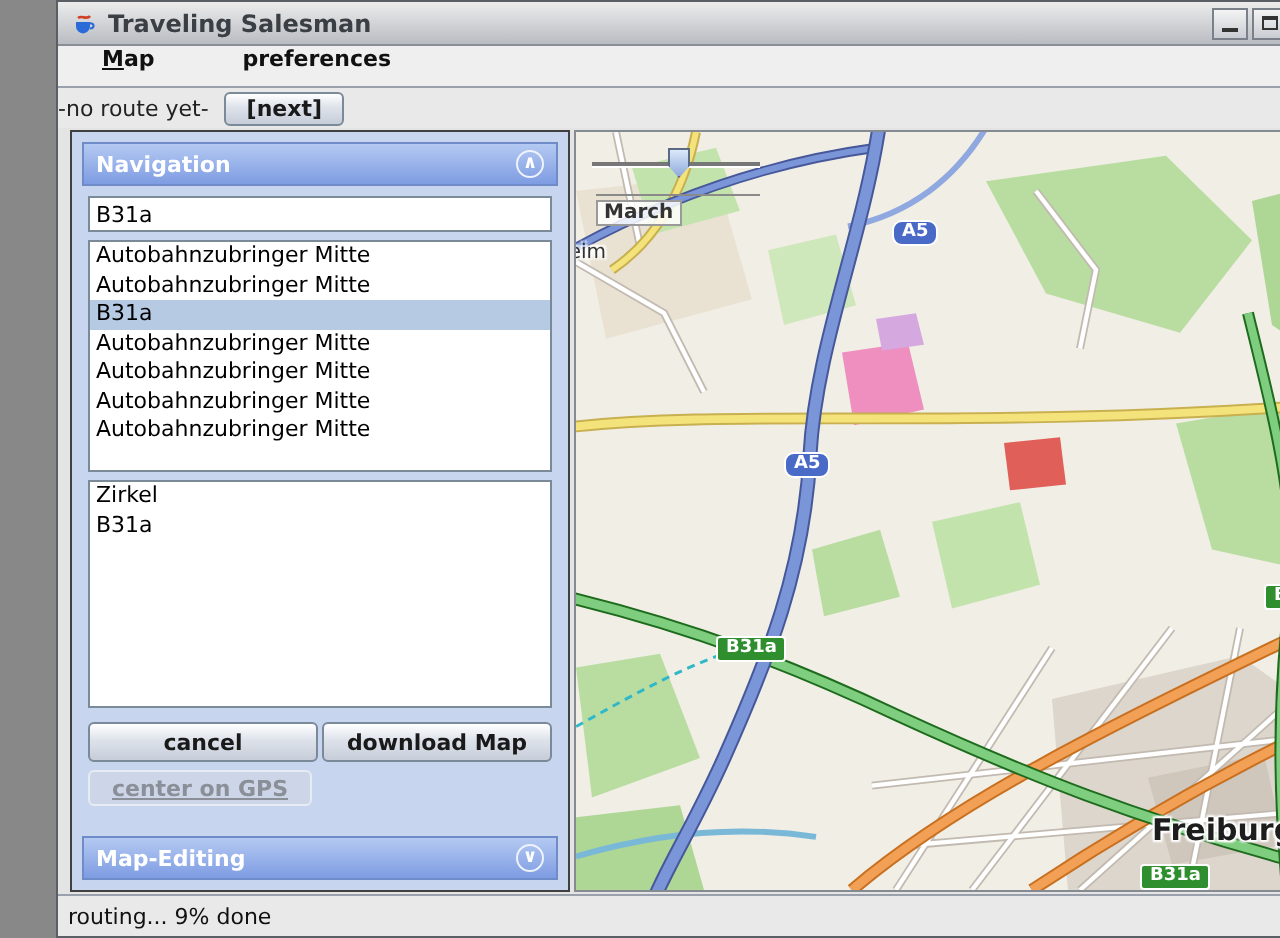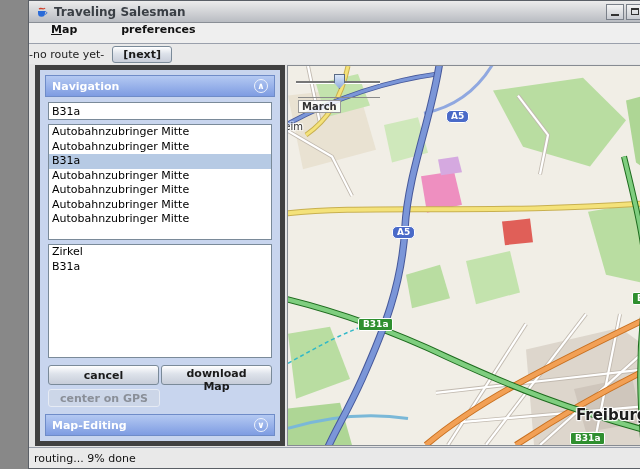--- a/index.html
+++ b/index.html
@@ -34,39 +34,39 @@
   .route-status { color:#222; }
   .btn { font-family:inherit; font-size:11px; font-weight:bold; color:#1a1a1a;
          background:linear-gradient(#ffffff,#dde2ea 45%,#c7cdd9); border:1px solid #7a8a99;
          border-radius:3px; padding:1px 10px; height:17px; line-height:13px; cursor:default; }
 
   
   .main { flex:1 1 auto; display:flex; overflow:hidden; }
 
   
   .sidebar { width:250px; flex:0 0 250px; background:#c8d5ee; margin:1px 2px 1px 6px;
-             border:5px solid #404040; padding:5px; display:flex; flex-direction:column; overflow:hidden; }
+             border:1px solid #404040; padding:5px; display:flex; flex-direction:column; overflow:hidden; }
   .pane-header { height:22px; flex:0 0 22px; background:linear-gradient(#b4c9f2,#7e9ce2);
                  border:1px solid #6f8cc8; display:flex; align-items:center; padding:0 6px;
                  color:#fff; font-weight:bold; cursor:default; }
   .pane-header .chevron { margin-left:auto; width:14px; height:14px; border:1px solid #eef2fb;
                           border-radius:50%; color:#fff; font-size:9px; line-height:12px;
                           text-align:center; cursor:default; }
   .nav-body { display:flex; flex-direction:column; padding:5px 3px 0 3px; }
   .search-field { height:18px; border:1px solid #7a8a99; background:#fff; font-family:inherit;
                   font-size:11px; padding:1px 3px; width:100%; }
   .listbox { background:#fff; border:1px solid #7a8a99; overflow:hidden; margin-top:4px; }
   .list-results { height:116px; }
   .list-places  { height:114px; }
   .list-row { height:14.5px; line-height:14.5px; padding:0 3px; white-space:nowrap; color:#000; cursor:default; }
   .list-row.selected { background:#b6cae4; }
   .btn-row { display:flex; gap:2px; margin-top:7px; }
   .btn-row .btn { flex:1 1 50%; height:20px; }
   .gps-btn { margin-top:4px; width:112px; height:18px; background:#ccd6e8; border:1px solid #e6ebf4;
-             border-radius:3px; color:#8a8f98; font-weight:bold; font-family:inherit; font-size:11px; cursor:default; }
+             border-radius:3px; color:#8a8f98; font-weight:bold; font-family:inherit; font-size:11px; cursor:default;text-decoration:underline; }
   .sidebar-spacer { flex:1 1 auto; }
 
   
   .map-panel { flex:1 1 auto; position:relative; margin:1px 2px 1px 0; border:1px solid #868b92;
                background:#f1eee6; overflow:hidden; cursor:crosshair; }
   .map-panel svg.map-art { position:absolute; left:0; top:0; width:100%; height:100%; }
 
   .badge { position:absolute; font-size:9px; font-weight:bold; color:#fff; line-height:11px;
            padding:0 4px; border:1px solid #fff; white-space:nowrap; cursor:default; }
   .badge.motorway { background:#4a6ac8; border-radius:5px; }

